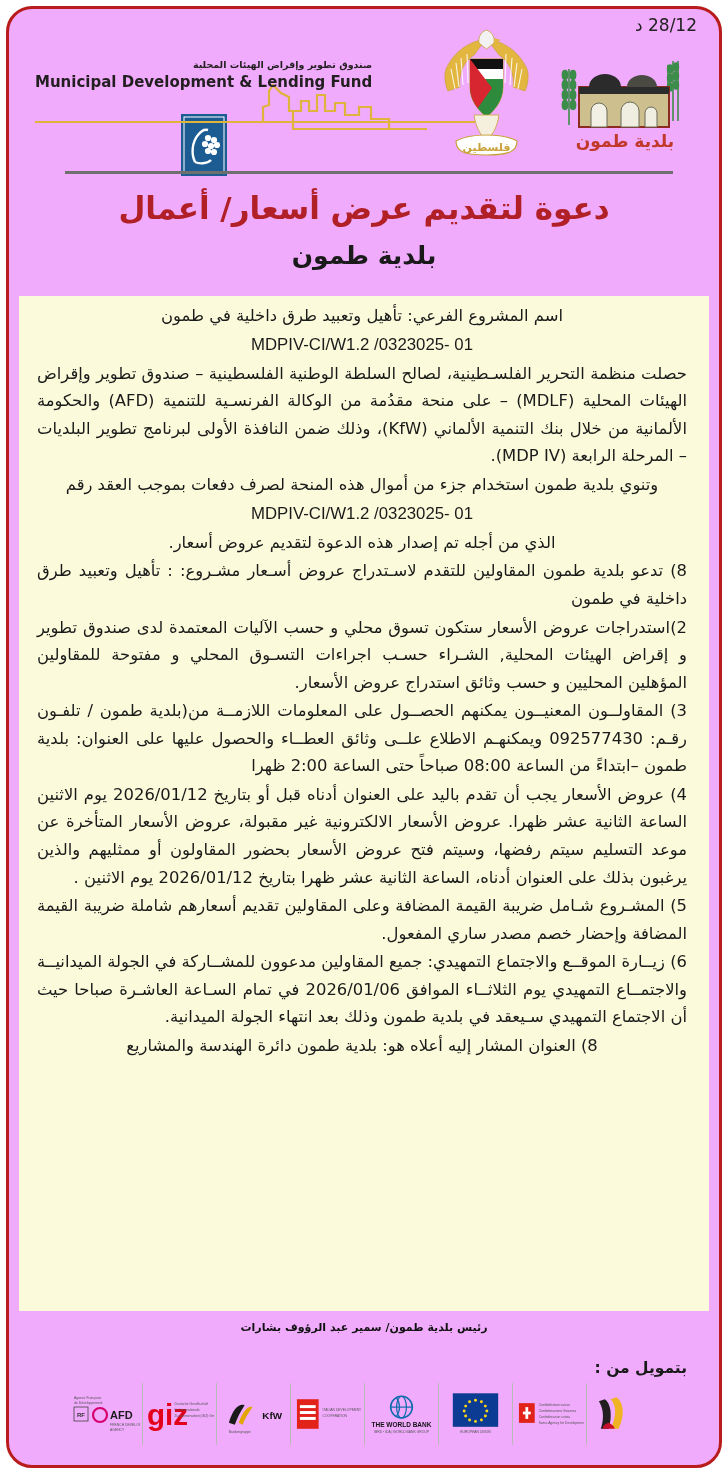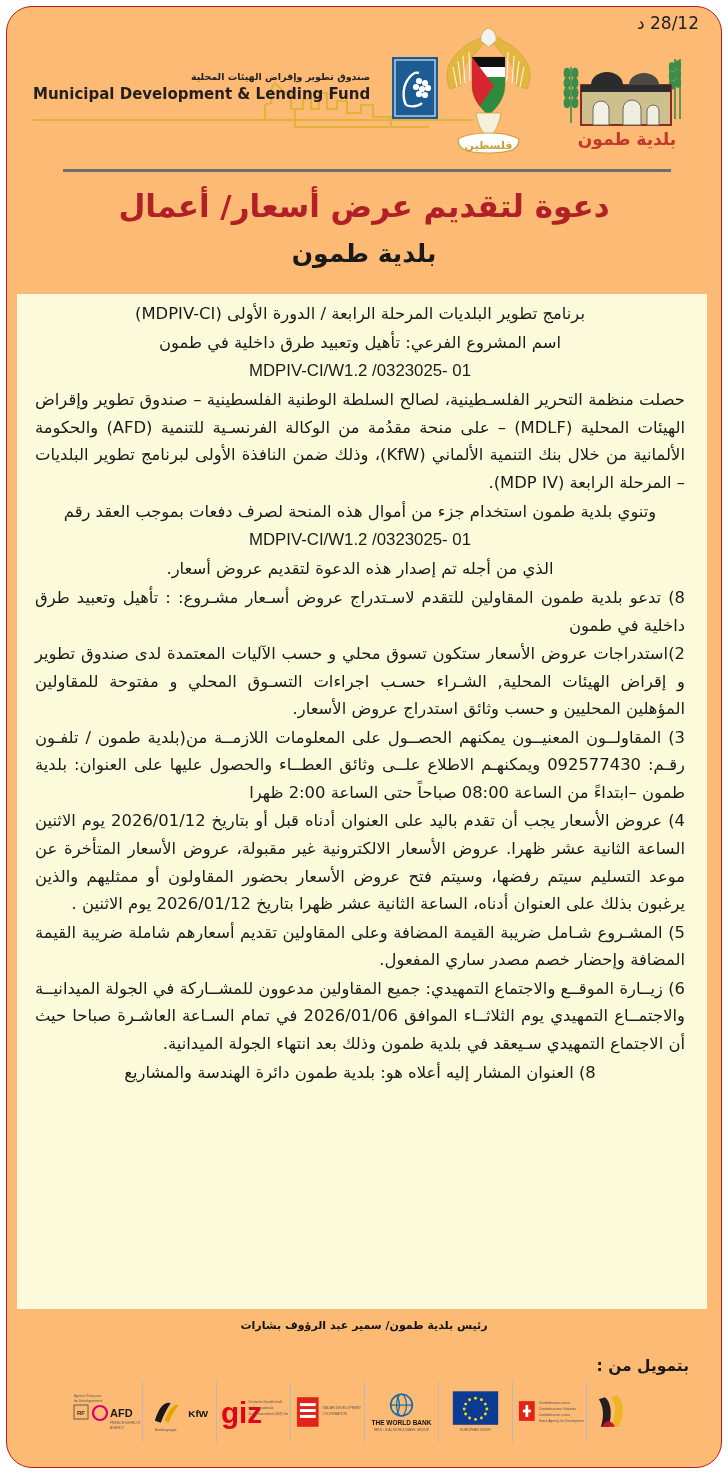--- a/index.html
+++ b/index.html
@@ -15,23 +15,23 @@
     overflow: hidden;
     position: relative;
   }
   .page {
     position: absolute;
     left: 6px;
     top: 6px;
     width: 716px;
     height: 1462px;
     box-sizing: border-box;
-    border: 1px solid #b91c1c;
+    border: 3px solid #b91c1c;
     border-radius: 26px;
-    background: #fdba74;
+    background: #f0abfc;
     overflow: hidden;
   }
 
   
   .page-marker {
     position: absolute;
     top: 6px;
     right: 22px;
     font-size: 17px;
     color: #222;
@@ -67,20 +67,21 @@
     right: 290px;
     top: 62px;
     width: 170px;
     height: 60px;
   }
   .mdlf-block {
     position: absolute;
     left: 26px;
     top: 50px;
     display: flex;
+    flex-direction: column;
     align-items: center;
     gap: 22px;
     direction: ltr;
   }
   .mdlf-texts {
     text-align: right;
     line-height: 1.35;
   }
   .mdlf-ar {
     font-size: 9.5px;
@@ -371,21 +372,20 @@
   </div>
 
   <hr class="divider">
 
   <div class="title-wrap">
     <h1 class="title-main">دعوة لتقديم عرض أسعار/ أعمال</h1>
     <h2 class="title-sub">بلدية طمون</h2>
   </div>
 
   <div class="body-panel">
-    <p class="para center">برنامج تطوير البلديات المرحلة الرابعة / الدورة الأولى (MDPIV-CI)</p>
     <p class="para center">اسم المشروع الفرعي:  تأهيل وتعبيد طرق داخلية في طمون</p>
     <p class="para ltrline">MDPIV-CI/W1.2 /0323025- 01</p>
     <p class="para justify">حصلت منظمة التحرير الفلسـطينية، لصالح السلطة الوطنية الفلسطينية – صندوق تطوير وإقراض الهيئات المحلية (MDLF) – على منحة مقدُمة من الوكالة الفرنسـية للتنمية (AFD) والحكومة الألمانية من خلال بنك التنمية الألماني (KfW)، وذلك ضمن النافذة الأولى لبرنامج تطوير البلديات – المرحلة الرابعة (MDP IV).</p>
     <p class="para center">وتنوي بلدية طمون استخدام جزء من أموال هذه المنحة لصرف دفعات بموجب العقد رقم</p>
     <p class="para ltrline">MDPIV-CI/W1.2 /0323025- 01</p>
     <p class="para center">الذي من أجله تم إصدار هذه الدعوة لتقديم عروض أسعار.</p>
 
     <p class="para justify">8) تدعو بلدية طمون المقاولين للتقدم لاسـتدراج عروض أسـعار مشـروع: :  تأهيل وتعبيد طرق داخلية في طمون</p>
     <p class="para justify">2)استدراجات عروض الأسعار ستكون تسوق محلي و حسب الآليات المعتمدة لدى صندوق تطوير و إقراض الهيئات المحلية, الشـراء حسـب اجراءات التسـوق المحلي و مفتوحة للمقاولين المؤهلين المحليين و حسب وثائق استدراج عروض الأسعار.</p>
     <p class="para justify">3) المقاولــون المعنيــون يمكنهم الحصــول على المعلومات اللازمــة من(بلدية طمون / تلفـون رقـم: 092577430 ويمكنهـم الاطلاع علــى وثائق العطــاء والحصول عليها على العنوان: بلدية طمون –ابتداءً من الساعة 08:00 صباحاً حتى الساعة 2:00 ظهرا</p>
@@ -410,33 +410,33 @@
           <text x="11" y="28" text-anchor="middle" font-size="6" font-weight="bold" fill="#333" font-family="'Liberation Sans',sans-serif">RF</text>
           <circle cx="30" cy="26" r="7" fill="none" stroke="#d6006f" stroke-width="2.2"></circle>
           <text x="40" y="30" font-size="11" font-weight="bold" fill="#1b1b1b" font-family="'Liberation Sans',sans-serif">AFD</text>
           <text class="micro" x="40" y="37">FRENCH DEVELOPMENT</text>
           <text class="micro" x="40" y="42">AGENCY</text>
         </svg>
       </div>
 
       <div class="logo-cell">
         <svg viewBox="0 0 70 50" width="70" height="50" aria-hidden="true">
+          <text x="2" y="36" font-size="30" font-weight="bold" fill="#e2001a" font-family="'Liberation Sans',sans-serif">giz</text>
+          <text class="micro" x="30" y="16">Deutsche Gesellschaft</text>
+          <text class="micro" x="30" y="22">für Internationale</text>
+          <text class="micro" x="30" y="28">Zusammenarbeit (GIZ) GmbH</text>
+        </svg>
+      </div>
+
+      <div class="logo-cell">
+        <svg viewBox="0 0 70 50" width="70" height="50" aria-hidden="true">
           <path d="M10 34 C14 20 20 14 26 16 C22 22 18 30 16 36 z" fill="#1a1a1a"></path>
           <path d="M20 34 C24 22 30 16 34 18 C30 24 26 30 24 36 z" fill="#e3a500"></path>
           <text x="44" y="30" font-size="10" font-weight="bold" fill="#111" font-family="'Liberation Sans',sans-serif">KfW</text>
           <text class="micro" x="10" y="44">Bankengruppe</text>
-        </svg>
-      </div>
-
-      <div class="logo-cell">
-        <svg viewBox="0 0 70 50" width="70" height="50" aria-hidden="true">
-          <text x="2" y="36" font-size="30" font-weight="bold" fill="#e2001a" font-family="'Liberation Sans',sans-serif">giz</text>
-          <text class="micro" x="30" y="16">Deutsche Gesellschaft</text>
-          <text class="micro" x="30" y="22">für Internationale</text>
-          <text class="micro" x="30" y="28">Zusammenarbeit (GIZ) GmbH</text>
         </svg>
       </div>
 
       <div class="logo-cell">
         <svg viewBox="0 0 70 50" width="70" height="50" aria-hidden="true">
           <rect x="4" y="10" width="22" height="30" fill="#e2231a"></rect>
           <rect x="7" y="16" width="16" height="3" fill="#ffffff"></rect>
           <rect x="7" y="22" width="16" height="3" fill="#ffffff"></rect>
           <rect x="7" y="28" width="16" height="3" fill="#ffffff"></rect>
           <text class="micro" x="30" y="22">ITALIAN DEVELOPMENT</text>

